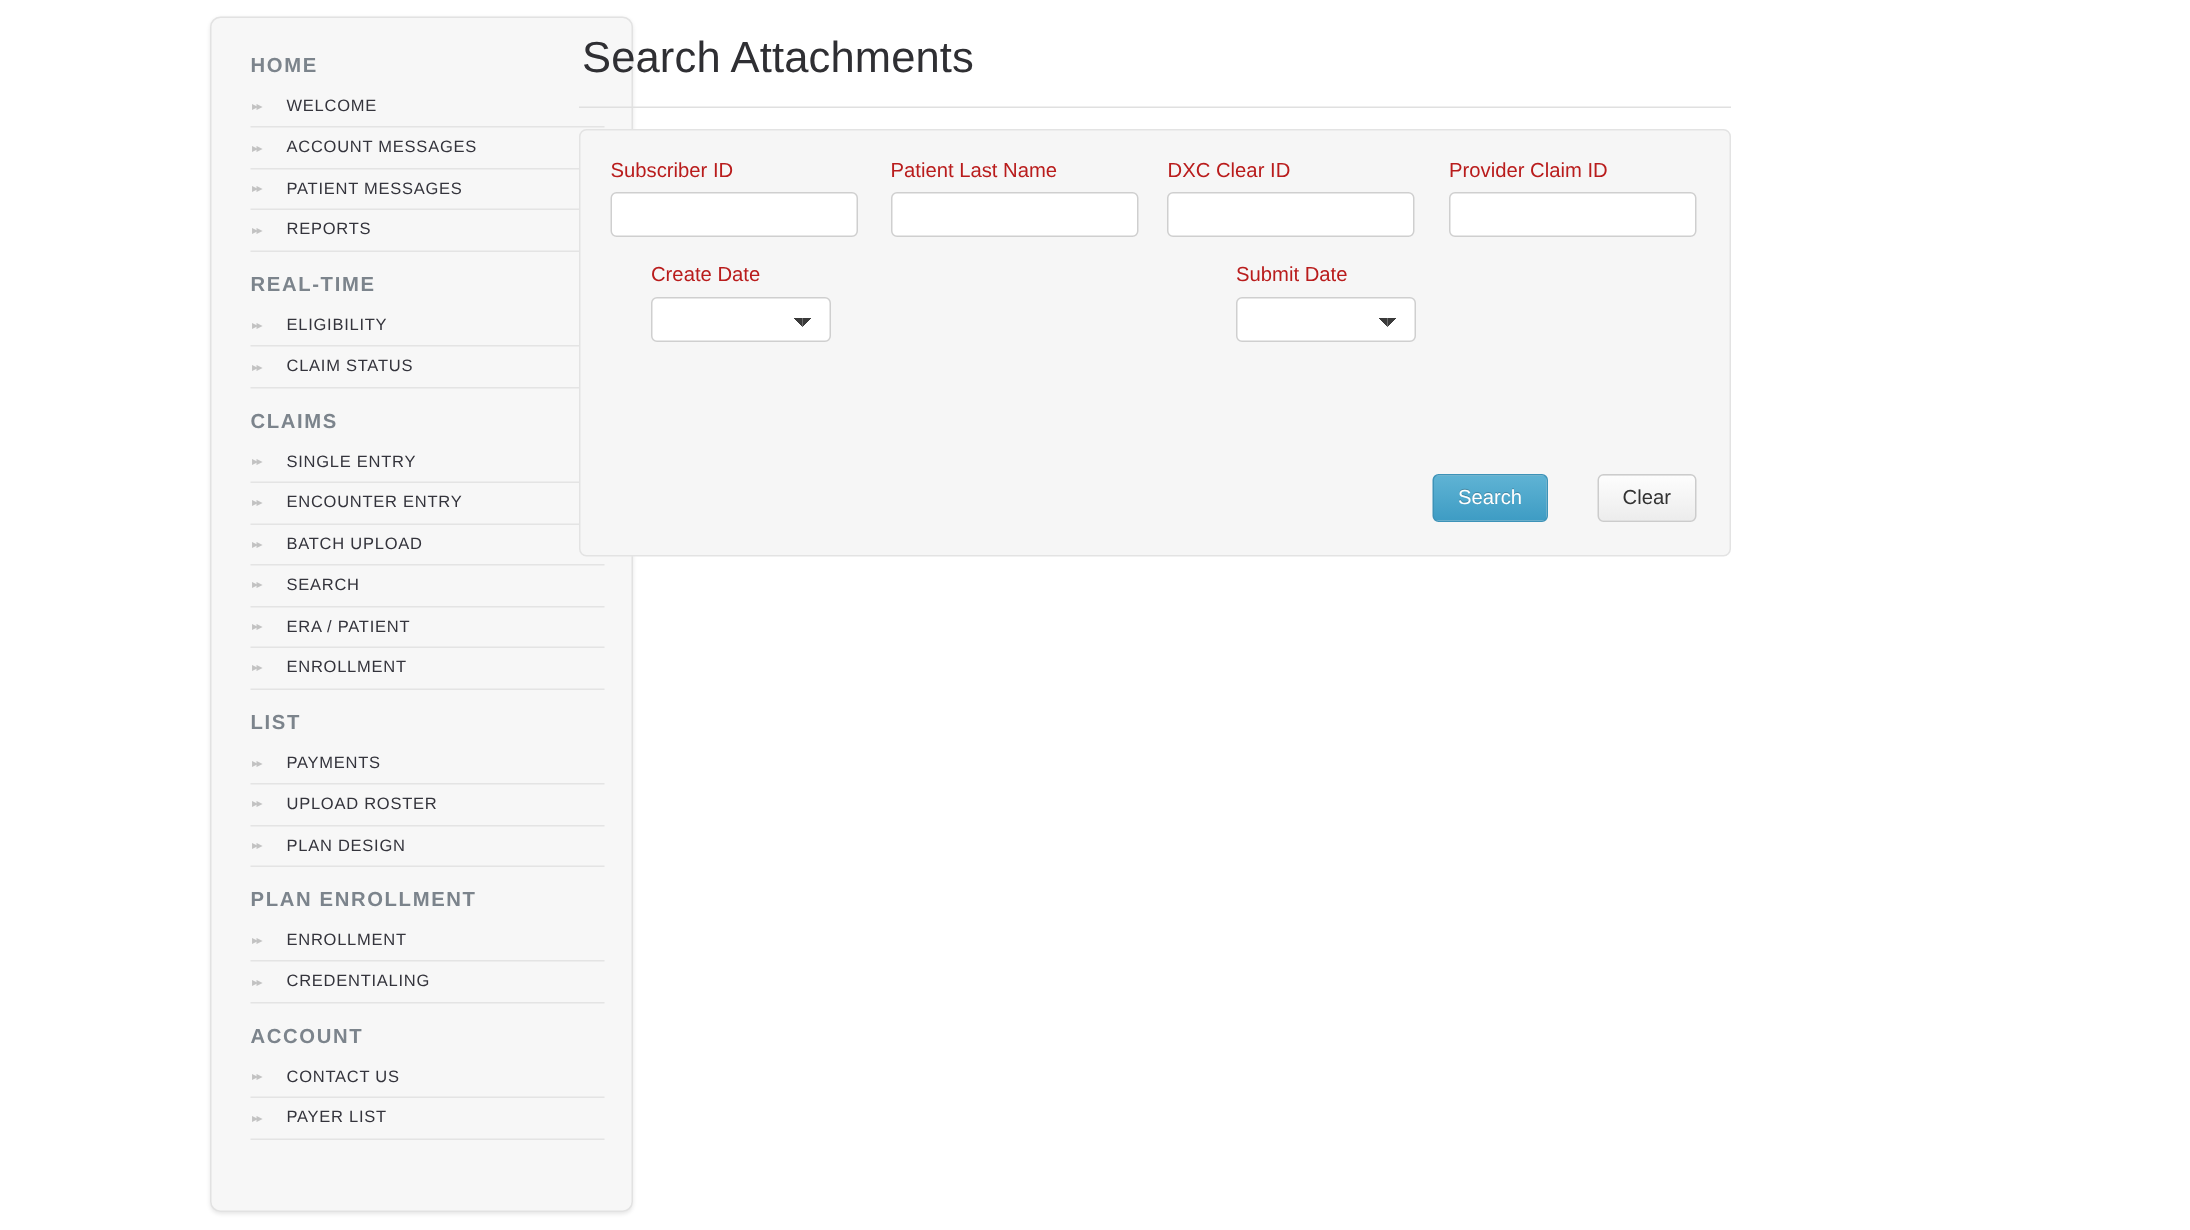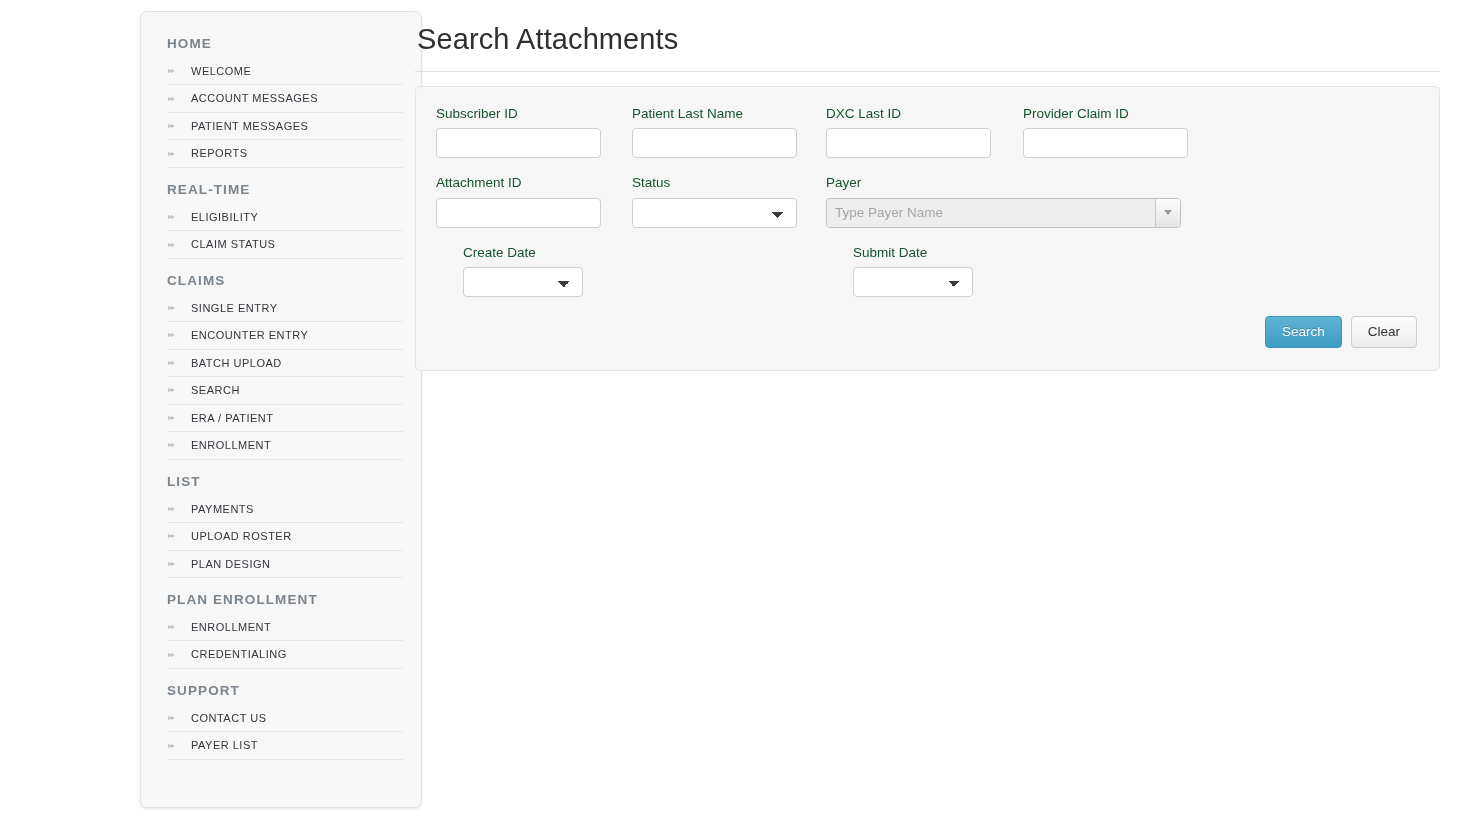--- a/index.html
+++ b/index.html
@@ -69,23 +69,23 @@
     font-size: 11px;
     color: #34343c;
     letter-spacing: 0.5px;
     line-height: 1.5;
     white-space: nowrap;
   }
 
   
   .main {
     position: absolute;
-    left: 415px;
+    left: 386px;
     top: 22px;
-    width: 1025px;
+    width: 768px;
   }
 
   .page-title {
     font-size: 29px;
     font-weight: normal;
     color: #2f2f33;
     margin: 0;
     padding: 0 0 14px 2px;
     letter-spacing: 0.1px;
     line-height: 1.2;
@@ -101,21 +101,21 @@
     background: #f6f6f6;
     border: 1px solid #e3e3e3;
     border-radius: 5px;
     padding: 18px 22px 20px 20px;
     height: 285px;
     position: relative;
   }
 
   .field-label {
     font-size: 13.5px;
-    color: #14532d;
+    color: #b91c1c;
     line-height: 1.3;
     margin-bottom: 6px;
     white-space: nowrap;
   }
 
   .txt {
     height: 30px;
     border: 1px solid #cfcfcf;
     border-radius: 4px;
     background: #ffffff;
@@ -229,20 +229,21 @@
   .btn-search {
     color: #ffffff;
     background: linear-gradient(#5fb3d4, #3e9cc4);
     border: 1px solid #3d93b8;
     text-shadow: 0 -1px 0 rgba(0,0,0,0.22);
   }
   .btn-clear {
     color: #333333;
     background: linear-gradient(#fdfdfd, #ececec);
     border: 1px solid #cccccc;
+    margin-left: 24px;
   }
 </style>
 </head>
 <body>
 
 <div class="page">
 
   <nav class="sidebar" id="sidebar">
       <div class="nav-section">
         <div class="nav-header">HOME</div>
@@ -321,21 +322,21 @@
         <a class="nav-item">
           <span class="nav-bullet">▸▸</span>
           <span class="nav-label">ENROLLMENT</span>
         </a>
         <a class="nav-item">
           <span class="nav-bullet">▸▸</span>
           <span class="nav-label">CREDENTIALING</span>
         </a>
       </div>
       <div class="nav-section">
-        <div class="nav-header">SUPPORT</div>
+        <div class="nav-header">ACCOUNT</div>
         <a class="nav-item">
           <span class="nav-bullet">▸▸</span>
           <span class="nav-label">CONTACT US</span>
         </a>
         <a class="nav-item">
           <span class="nav-bullet">▸▸</span>
           <span class="nav-label">PAYER LIST</span>
         </a>
       </div>
     </nav>
@@ -352,53 +353,30 @@
           <div class="field-label">Subscriber ID</div>
           <input class="txt f-w-sub" type="text" value="" style="">
         </div>
 
         <div class="col c-pat">
           <div class="field-label">Patient Last Name</div>
           <input class="txt f-w-pat" type="text" value="" style="">
         </div>
 
         <div class="col c-dxc">
-          <div class="field-label">DXC Last ID</div>
+          <div class="field-label">DXC Clear ID</div>
           <input class="txt f-w-dxc" type="text" value="" style="">
         </div>
 
         <div class="col c-prov">
           <div class="field-label">Provider Claim ID</div>
           <input class="txt f-w-prov" type="text" value="" style="">
         </div>
       </div>
 
-      <div class="row2">
-        <div class="col c-sub">
-          <div class="field-label">Attachment ID</div>
-          <input class="txt f-w-att" type="text" value="" style="">
-        </div>
-
-        <div class="col c-pat">
-          <div class="field-label">Status</div>
-          <select class="sel f-w-sta">
-            <option></option>
-          </select>
-        </div>
-
-        <div class="col">
-          <div class="field-label">Payer</div>
-          <div class="payer-combo">
-            <input class="payer-input" type="text" placeholder="Type Payer Name" style="">
-            <div class="payer-btn">
-              <span class="caret-down"></span>
-            </div>
-          </div>
-        </div>
-      </div>
 
       <div class="row3">
         <div class="col c-sub">
           <div class="field-label">Create Date</div>
           <select class="sel f-w-cre">
             <option></option>
           </select>
         </div>
 
         <div class="col c-pat"></div>

